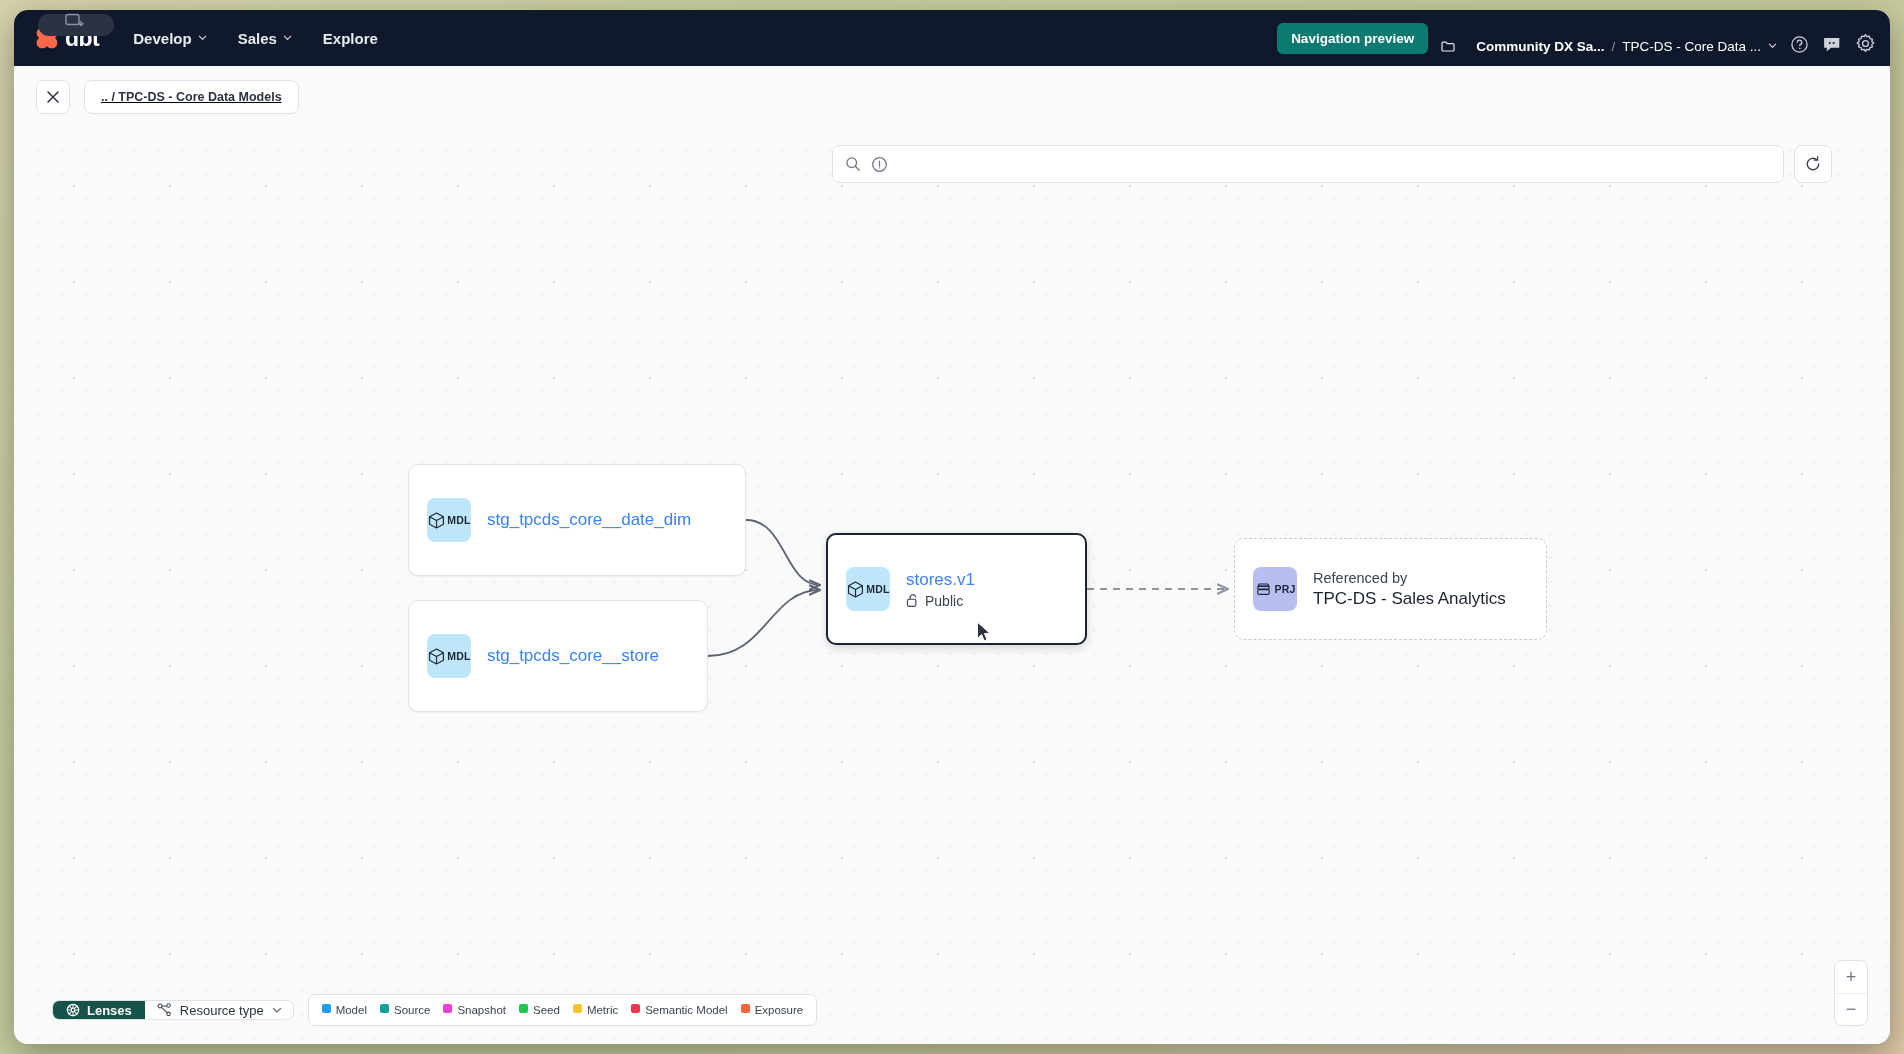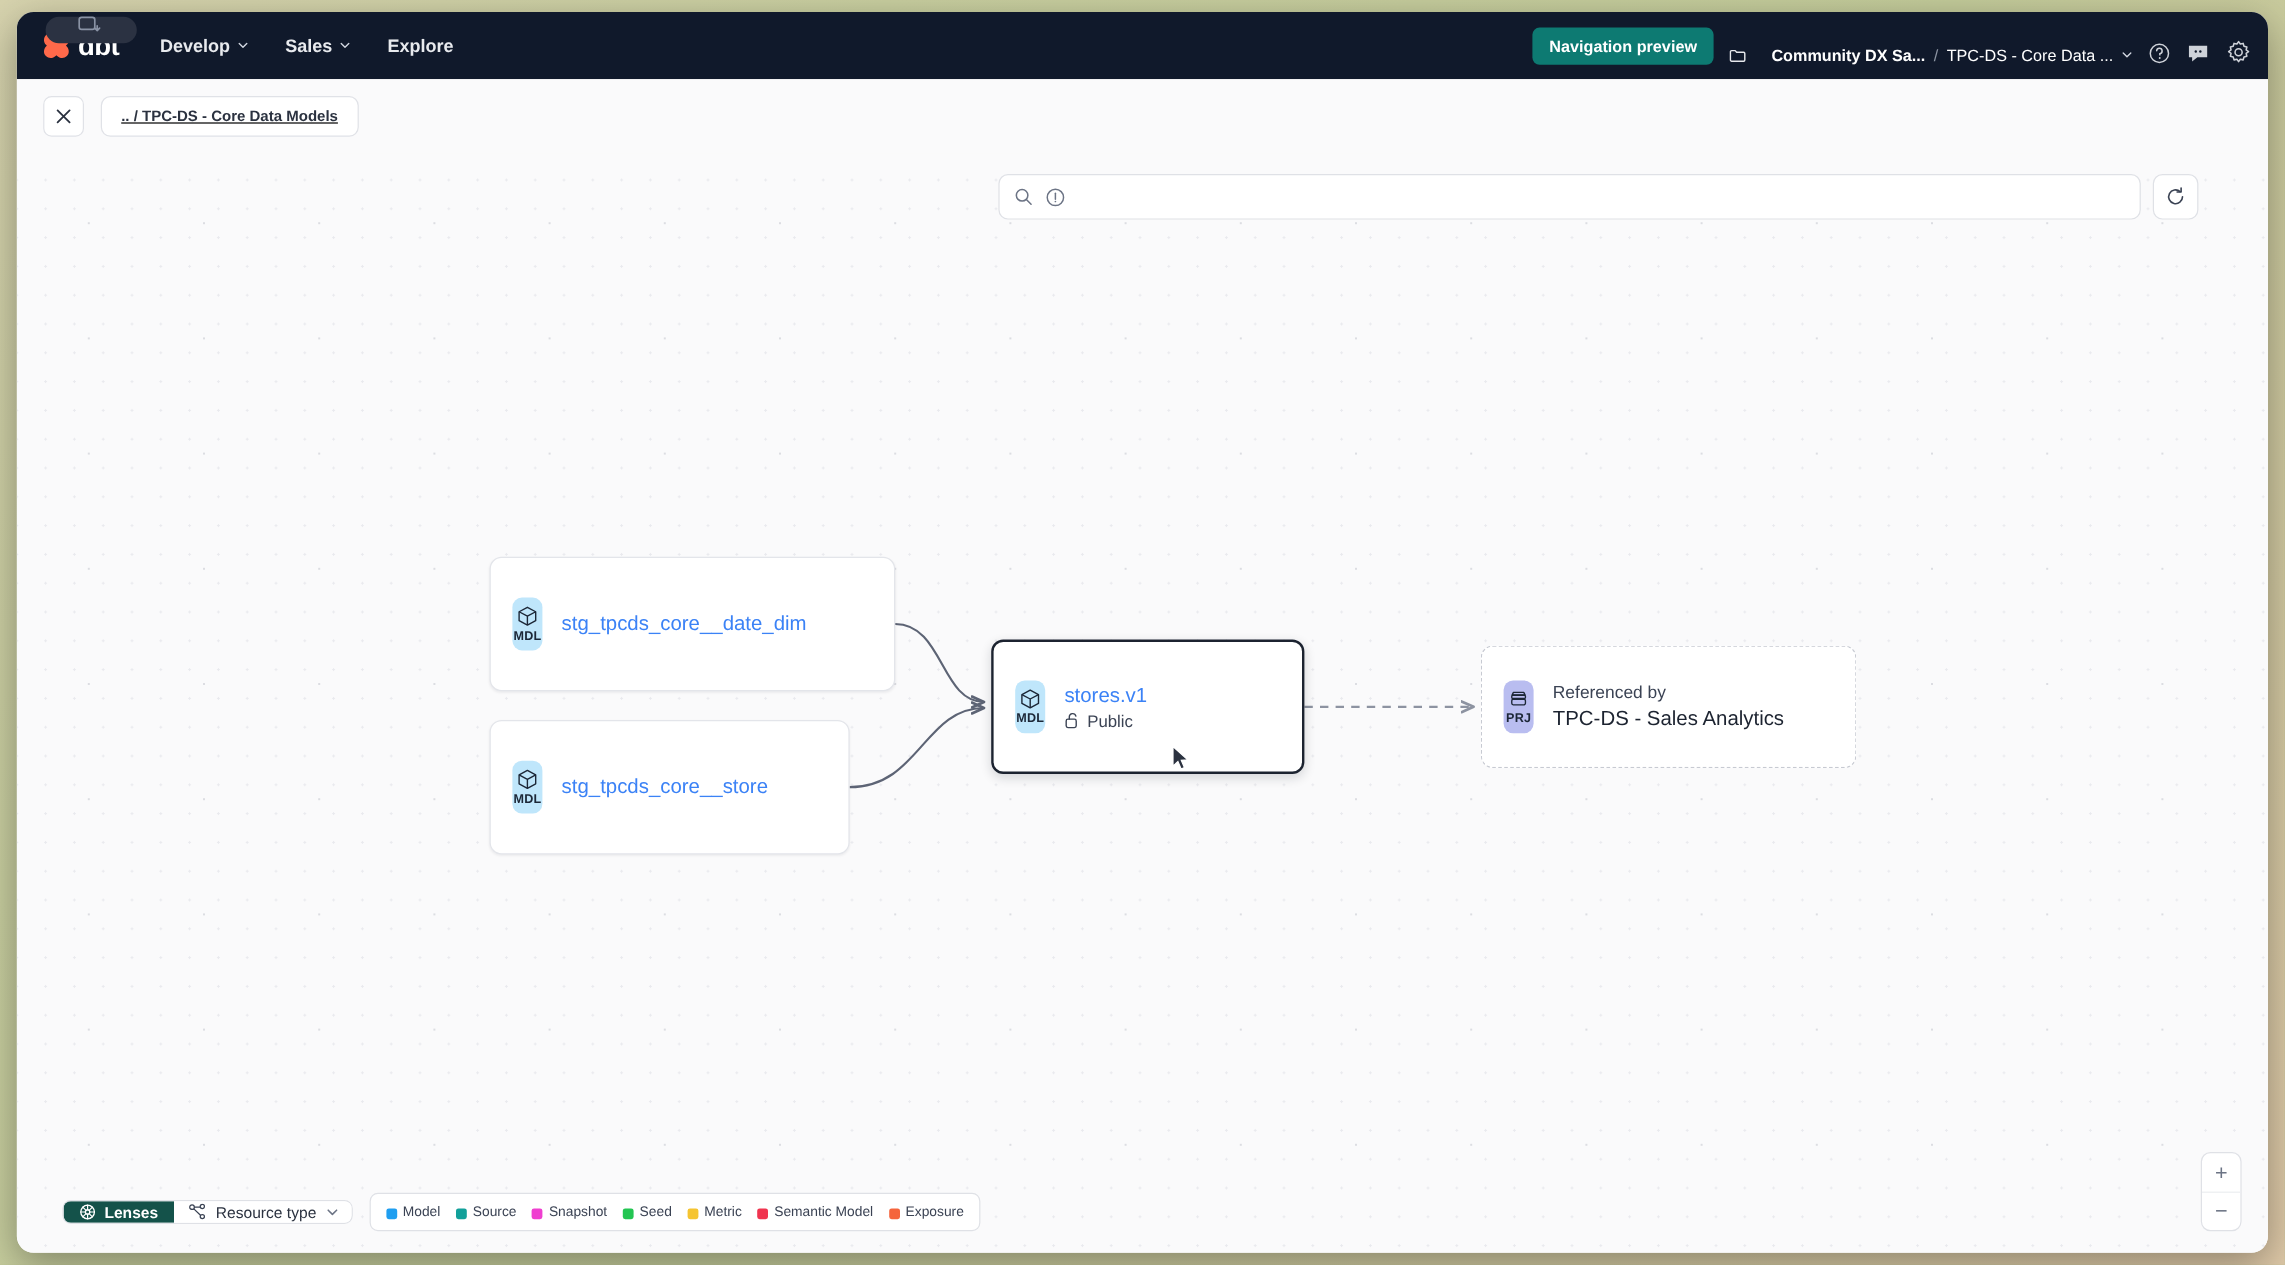--- a/index.html
+++ b/index.html
@@ -136,22 +136,22 @@
   }
   .node.selected {
     border: 2px solid #1c2330;
     box-shadow: 0 3px 9px rgba(20,25,40,.16);
   }
   .node.dashed {
     border: 1px dashed #c7cad2;
     box-shadow: none;
   }
   .badge {
-    width: 25px; height: 44px; border-radius: 8px;
-    display: flex; flex-direction: column; align-items: center; justify-content: center;
+    width: 44px; height: 44px; border-radius: 8px;
+    display: flex; flex-direction: row; align-items: center; justify-content: center;
     gap: 1px; flex: none;
   }
   .badge.mdl { background: #bfe6fb; }
   .badge.prj { background: #b9bdf0; }
   .badge-label { font-size: 10.5px; font-weight: 700; color: #1c2737; letter-spacing: .2px; }
   .node-body { display: flex; flex-direction: column; gap: 3px; min-width: 0; }
   .node-title { font-size: 17px; color: #3b82f6; white-space: nowrap; }
   .node-sub {
     display: flex; align-items: center; gap: 6px;
     font-size: 14px; color: #3b4354;
@@ -176,21 +176,21 @@
   }
   .lens-filter {
     height: 100%; display: flex; align-items: center; gap: 8px;
     padding: 0 11px 0 12px; font-size: 13px; color: #2b3240; cursor: pointer;
     background: #fff;
   }
   .legend {
     height: 32px; border: 1px solid #dfe1e6; border-radius: 7px; background: #fff;
     display: flex; align-items: center; gap: 13px; padding: 0 13px;
   }
-  .legend-item { display: flex; align-items: flex-end; gap: 5px; font-size: 11.5px; color: #3b4354; }
+  .legend-item { display: flex; align-items: flex-start; gap: 5px; font-size: 11.5px; color: #3b4354; }
   .legend-swatch { width: 9px; height: 9px; border-radius: 2px; flex: none; }
   #zoomctl {
     position: absolute; right: 22px; bottom: 18px;
     width: 34px; border: 1px solid #dfe1e6; border-radius: 8px; background: #fff;
     z-index: 4; overflow: hidden;
   }
   .zoom-btn {
     height: 32px; display: flex; align-items: center; justify-content: center;
     font-size: 18px; color: #6c7485; cursor: pointer; user-select: none;
   }

